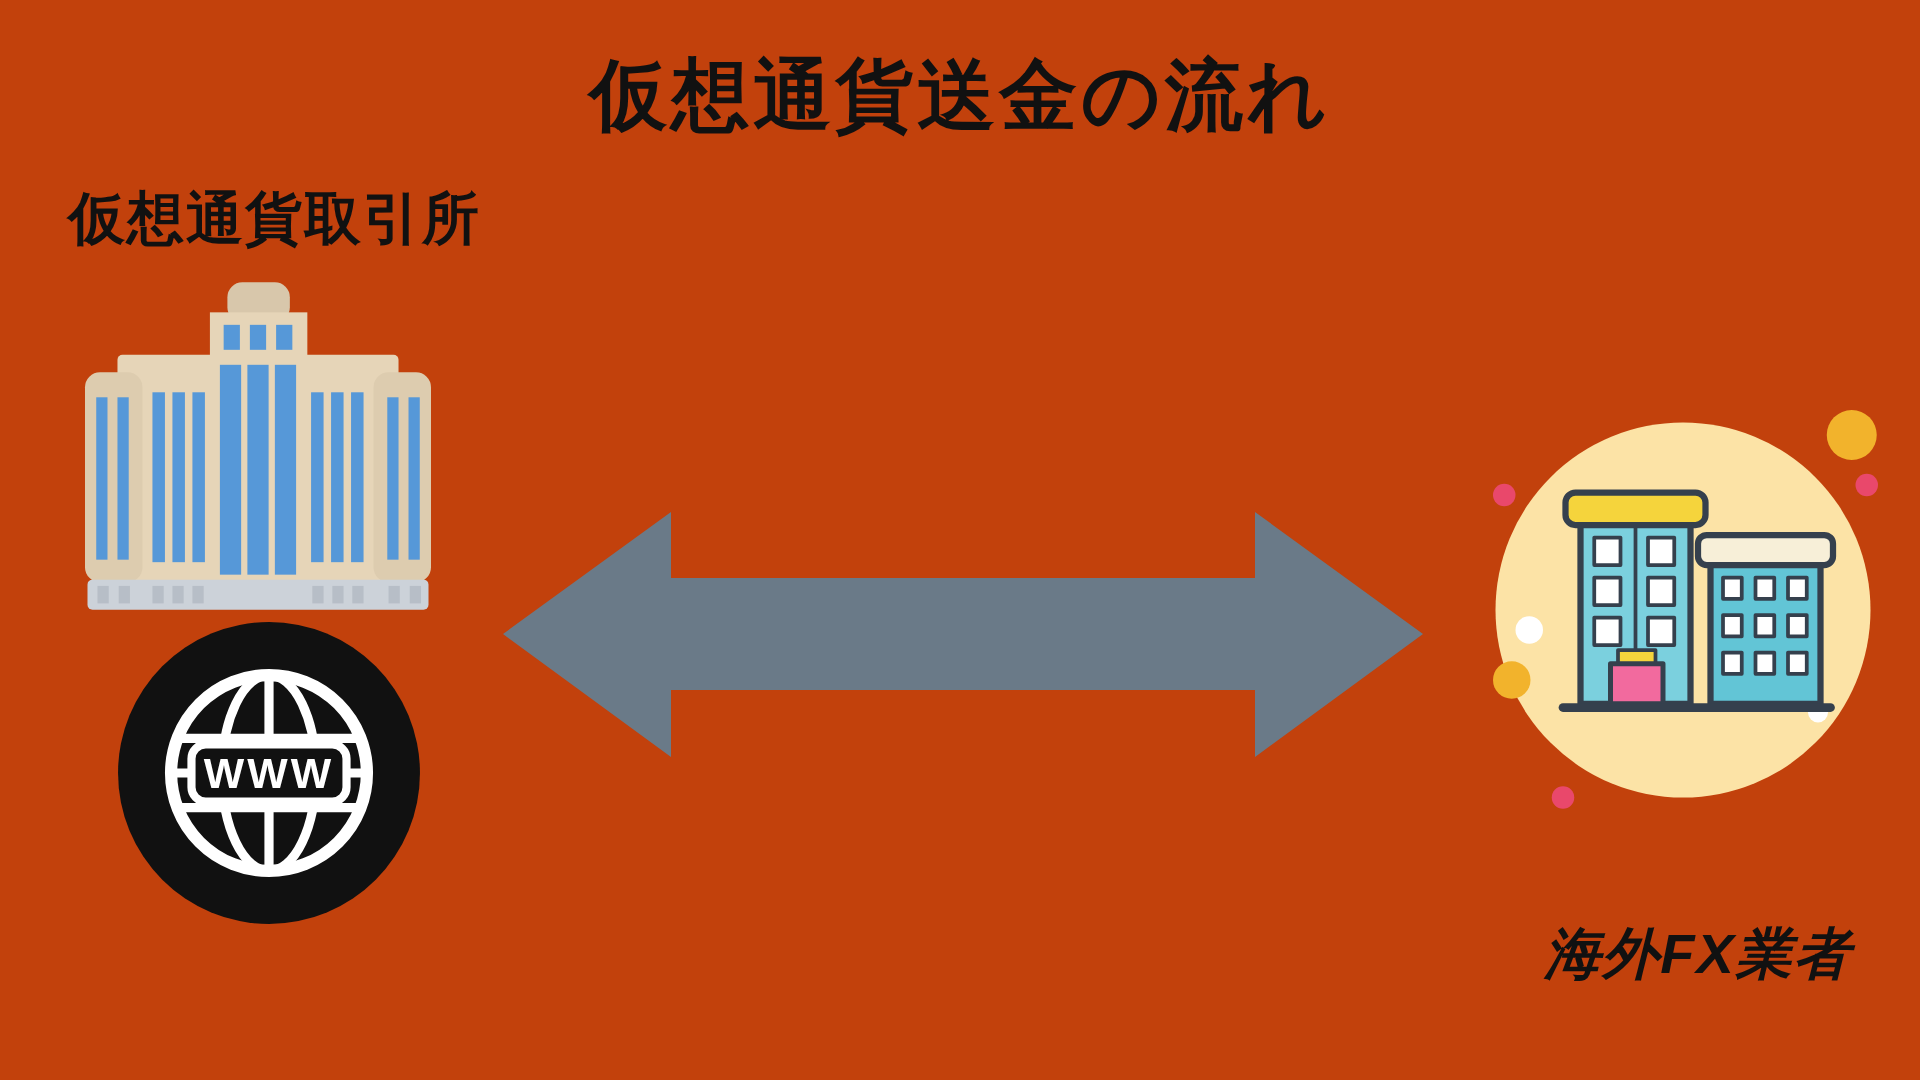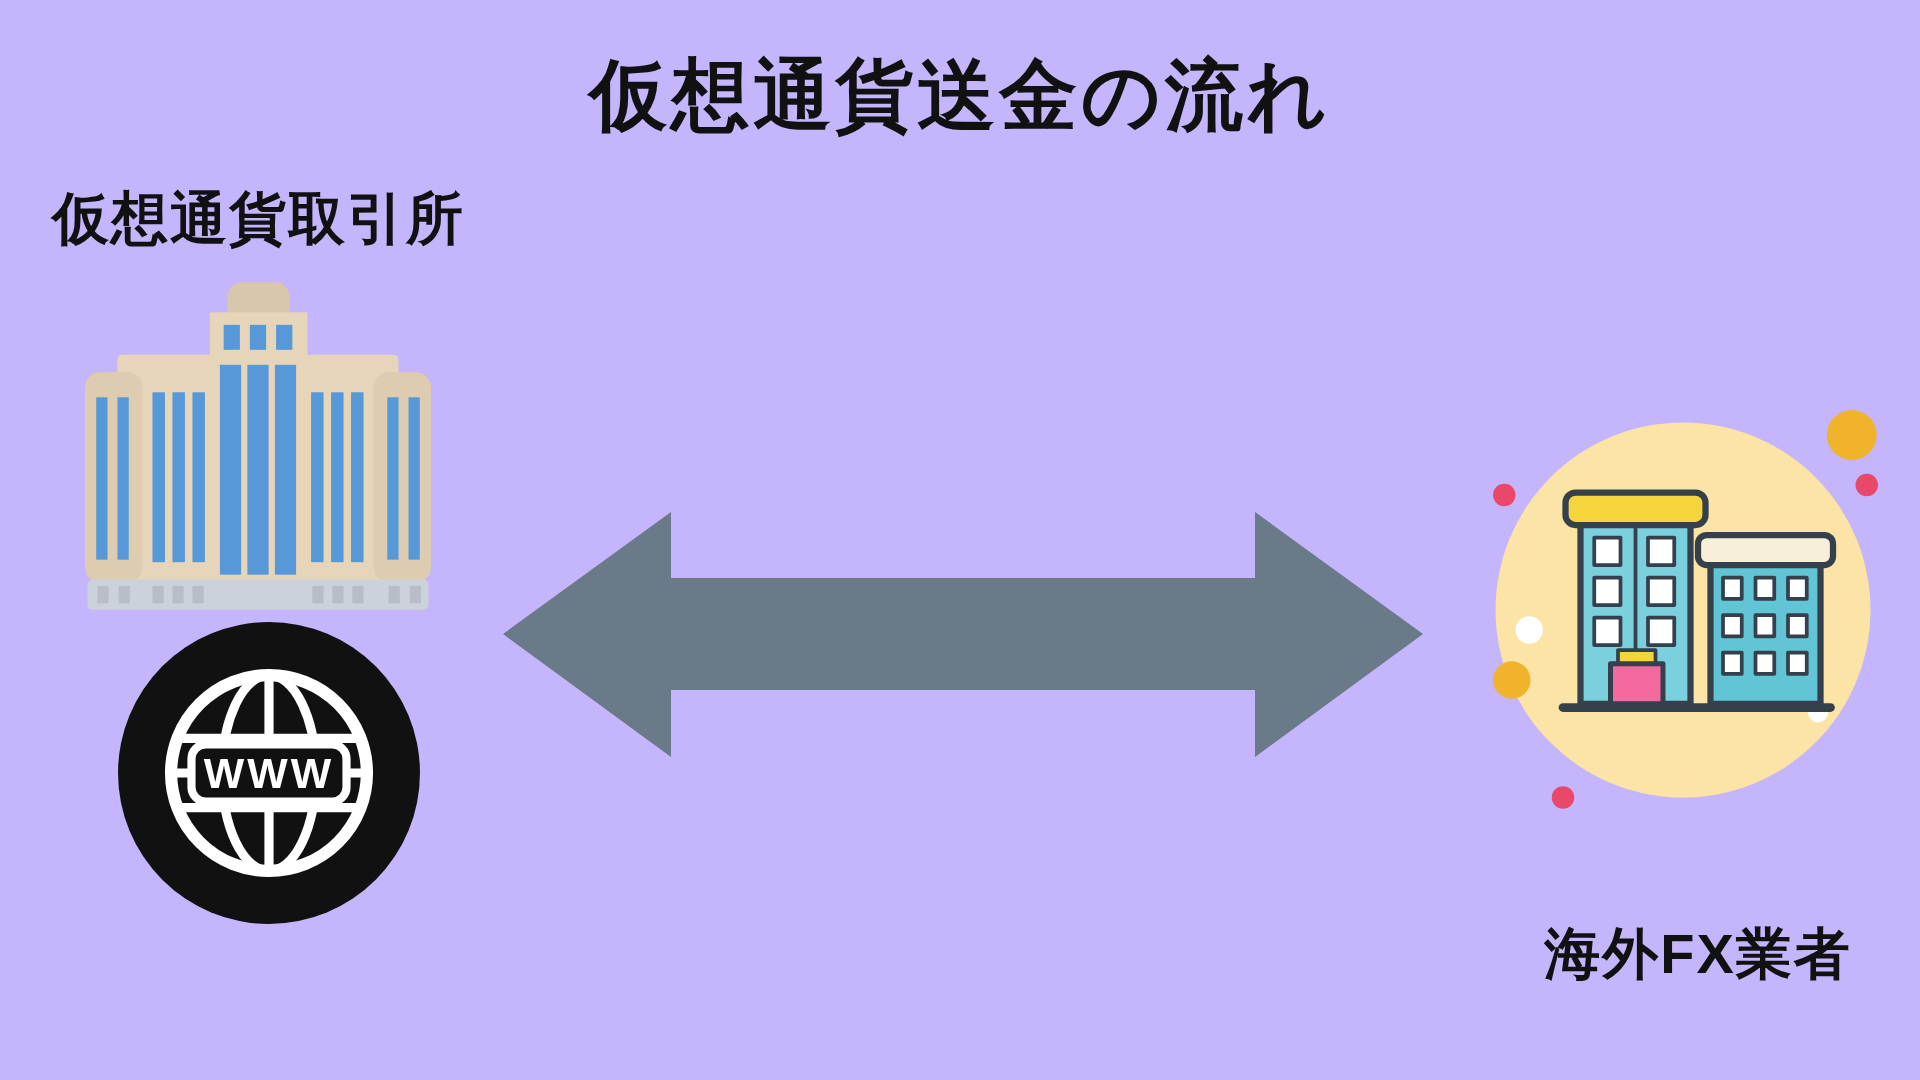--- a/index.html
+++ b/index.html
@@ -1,24 +1,24 @@
 <!DOCTYPE html>
 <html style="--title-text: #111111; --arrow: #6a7a88; --building-cap: #d8c7ab; --building-beige: #e6d5b8; --building-beige-dark: #ddccaf; --window-blue: #5698d8; --base-gray: #ccd2d9; --base-tick: #b7bec7; --globe-black: #111111; --circle-yellow: #fce3a6; --teal-front: #7bd0de; --teal-back: #62c5d6; --roof-yellow: #f5d43c; --roof-cream: #f7efd8; --door-pink: #f26a9e; --dot-red: #e9486b; --dot-yellow: #f2b32c; --outline-dark: #35404d;"><head>
 <meta charset="utf-8">
 <style>
   * { margin:0; padding:0; box-sizing:border-box; }
   html, body { width:1920px; height:1080px; background:#ffffff; overflow:hidden; }
   body { font-family:"Liberation Sans","DejaVu Sans",sans-serif; }
-  #canvas { position:relative; width:1920px; height:1080px; background:#c4b5fd; }
+  #canvas { position:relative; width:1920px; height:1080px; background:#c2410c; }
   .abs { position:absolute; }
   .jp { font-weight:900; color:#111111; white-space:nowrap; line-height:1; }
   #title { top:56px; left:50%; transform:translateX(-50%); font-size:78px; letter-spacing:4px; }
-  #exchange-label { top:190px; left:52px; font-size:57px; letter-spacing:2px; }
+  #exchange-label { top:190px; left:68px; font-size:57px; letter-spacing:2px; }
   #wallet-label { top:956px; left:118px; width:344px; text-align:center; font-size:60px; letter-spacing:3px; }
-  #broker-label { top:926px; left:1498px; width:400px; text-align:center; font-size:56px; letter-spacing:2px; }
+  #broker-label { top:926px; left:1498px; width:400px; text-align:center; font-size:56px; letter-spacing:2px;font-style:italic; }
 
   #exchange-icon { top:282px; left:80px; width:356px; height:328px; }
   #wallet-icon   { top:620px; left:116px; width:306px; height:306px; }
   #arrow-svg     { top:508px; left:503px; width:920px; height:253px; }
   #broker-icon   { top:385px; left:1458px; width:450px; height:450px; }
 
   svg { display:block; }
   svg text { font-family:"Liberation Sans","DejaVu Sans",sans-serif; }
 
   

